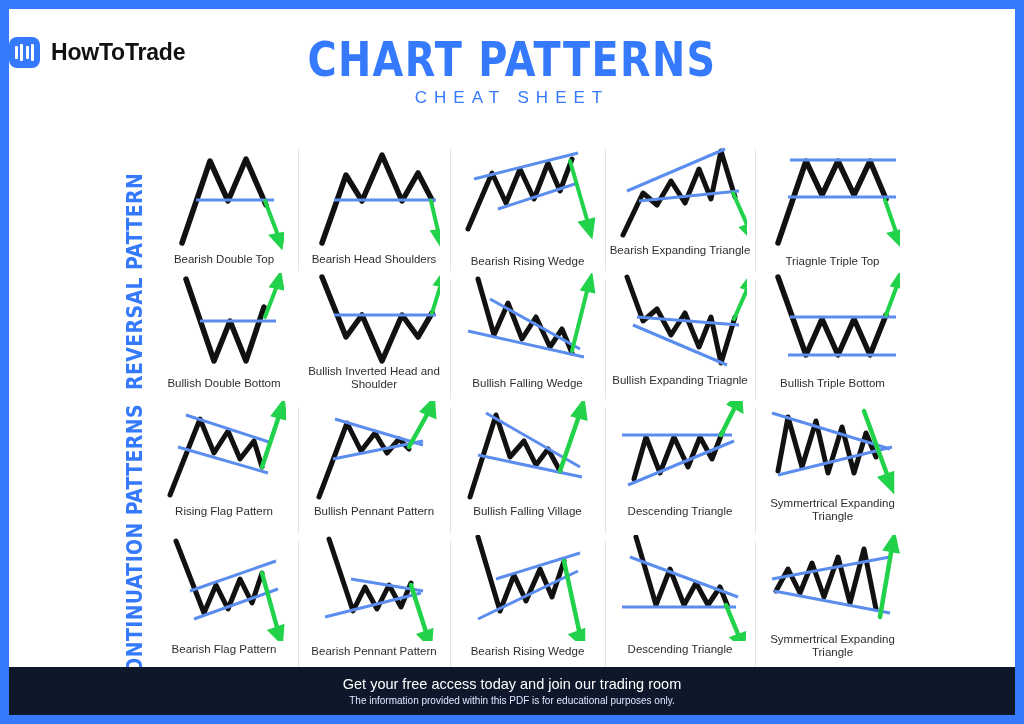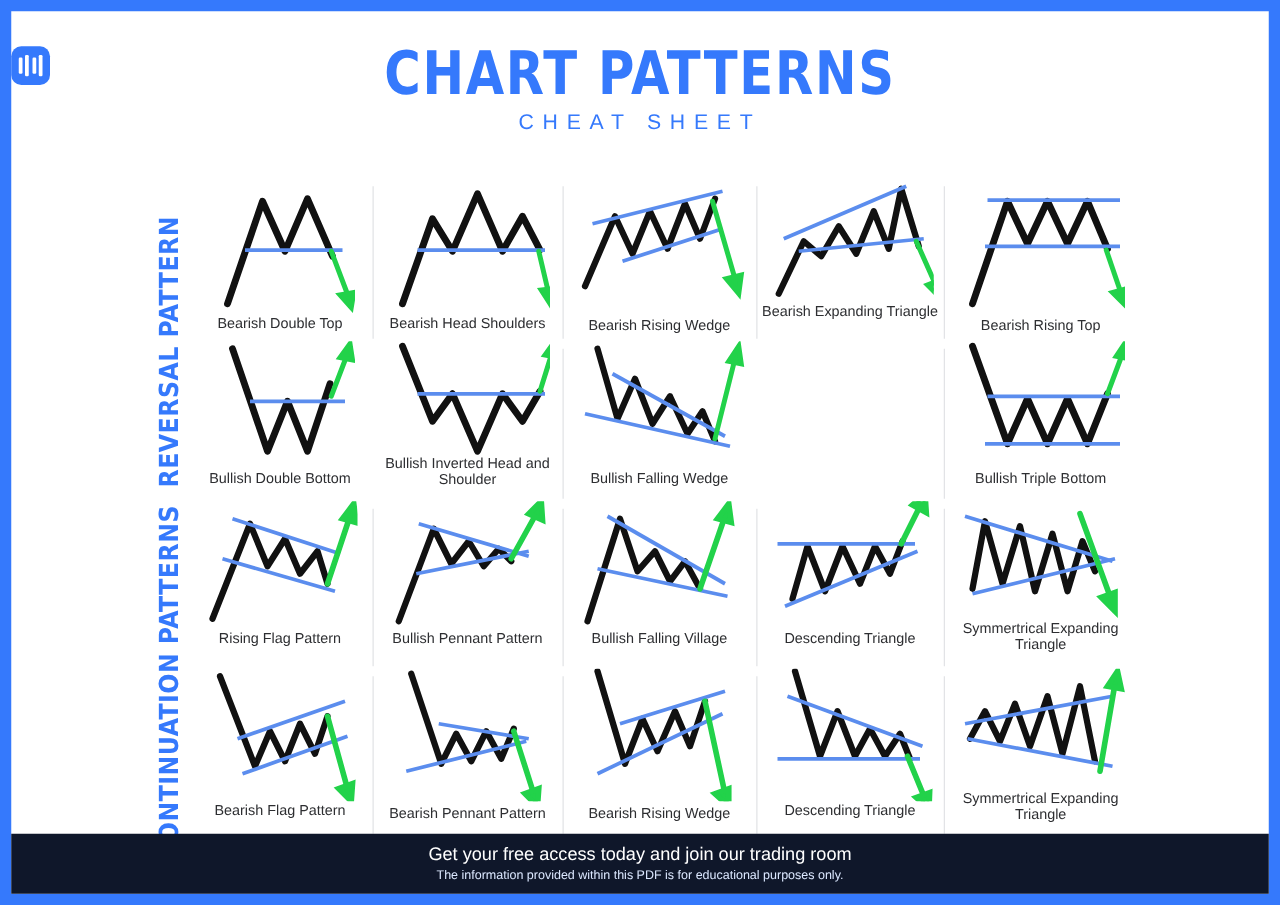--- a/index.html
+++ b/index.html
@@ -98,20 +98,21 @@
       <div class="sub-title">CHEAT SHEET</div>
     </div>
 
     <div class="logo-wrap">
       <span class="logo-mark">
         <i></i>
           <i></i>
           <i></i>
           <i></i>
       </span>
+      <span class="logo-text">HowToTrade</span>
     </div>
 
   </div>
 
   <div class="side-label" id="lbl-reversal">REVERSAL PATTERN</div>
   <div class="side-label" id="lbl-continuation">CONTINUATION PATTERNS</div>
 
   <div class="grid">
 
     <div class="band r1">
@@ -184,21 +185,21 @@
           <svg width="134" height="108" viewBox="0 0 134 108">
             <polyline points="12,100 40,18 56,52 72,18 88,52 104,18 120,56" fill="none" stroke="#111" stroke-width="5.5" stroke-linejoin="round" stroke-linecap="round"></polyline>
             <line x1="24" y1="17" x2="130" y2="17" stroke="#5b8dee" stroke-width="3"></line>
             <line x1="22" y1="54" x2="130" y2="54" stroke="#5b8dee" stroke-width="3"></line>
             <g stroke="#22d24a" stroke-width="4" fill="#22d24a">
               <line x1="119" y1="57" x2="131" y2="92" stroke-linecap="round"></line>
               <polygon points="134,101 124,91 135,88"></polygon>
             </g>
           </svg>
         </div>
-        <div class="cap" style="top:112px">Bearish Rising Top</div>
+        <div class="cap" style="top:112px">Triagnle Triple Top</div>
       </div>
 
     </div>
 
     <div class="band r2">
 
       <div class="cell" style="left:148px;width:152px">
         <div class="vline"></div>
         <div class="art">
           <svg width="132" height="96" viewBox="0 0 132 96">
@@ -237,20 +238,35 @@
             <line x1="8" y1="58" x2="124" y2="84" stroke="#5b8dee" stroke-width="3"></line>
             <g stroke="#22d24a" stroke-width="4" fill="#22d24a">
               <line x1="112" y1="78" x2="128" y2="14" stroke-linecap="round"></line>
               <polygon points="131,4 123,16 133,18"></polygon>
             </g>
           </svg>
         </div>
         <div class="cap" style="top:104px">Bullish Falling Wedge</div>
       </div>
 
+      <div class="cell" style="left:455px;width:150px">
+        <div class="vline"></div>
+        <div class="art">
+          <svg width="134" height="100" viewBox="0 0 134 100">
+            <polyline points="14,4 30,48 44,36 58,62 72,40 86,74 98,44 108,90 122,44" fill="none" stroke="#111" stroke-width="5" stroke-linejoin="round" stroke-linecap="round"></polyline>
+            <line x1="24" y1="44" x2="126" y2="52" stroke="#5b8dee" stroke-width="3"></line>
+            <line x1="20" y1="52" x2="114" y2="92" stroke="#5b8dee" stroke-width="3"></line>
+            <g stroke="#22d24a" stroke-width="4" fill="#22d24a">
+              <line x1="121" y1="46" x2="136" y2="12" stroke-linecap="round"></line>
+              <polygon points="139,2 130,14 140,17"></polygon>
+            </g>
+          </svg>
+        </div>
+        <div class="cap" style="top:101px">Bullish Expanding Triagnle</div>
+      </div>
 
       <div class="cell" style="left:605px;width:155px">
         <div class="vline"></div>
         <div class="art">
           <svg width="134" height="100" viewBox="0 0 134 100">
             <polyline points="12,4 40,82 56,46 72,82 88,46 104,82 120,42" fill="none" stroke="#111" stroke-width="5.5" stroke-linejoin="round" stroke-linecap="round"></polyline>
             <line x1="24" y1="44" x2="130" y2="44" stroke="#5b8dee" stroke-width="3"></line>
             <line x1="22" y1="82" x2="130" y2="82" stroke="#5b8dee" stroke-width="3"></line>
             <g stroke="#22d24a" stroke-width="4" fill="#22d24a">
               <line x1="120" y1="42" x2="132" y2="10" stroke-linecap="round"></line>

